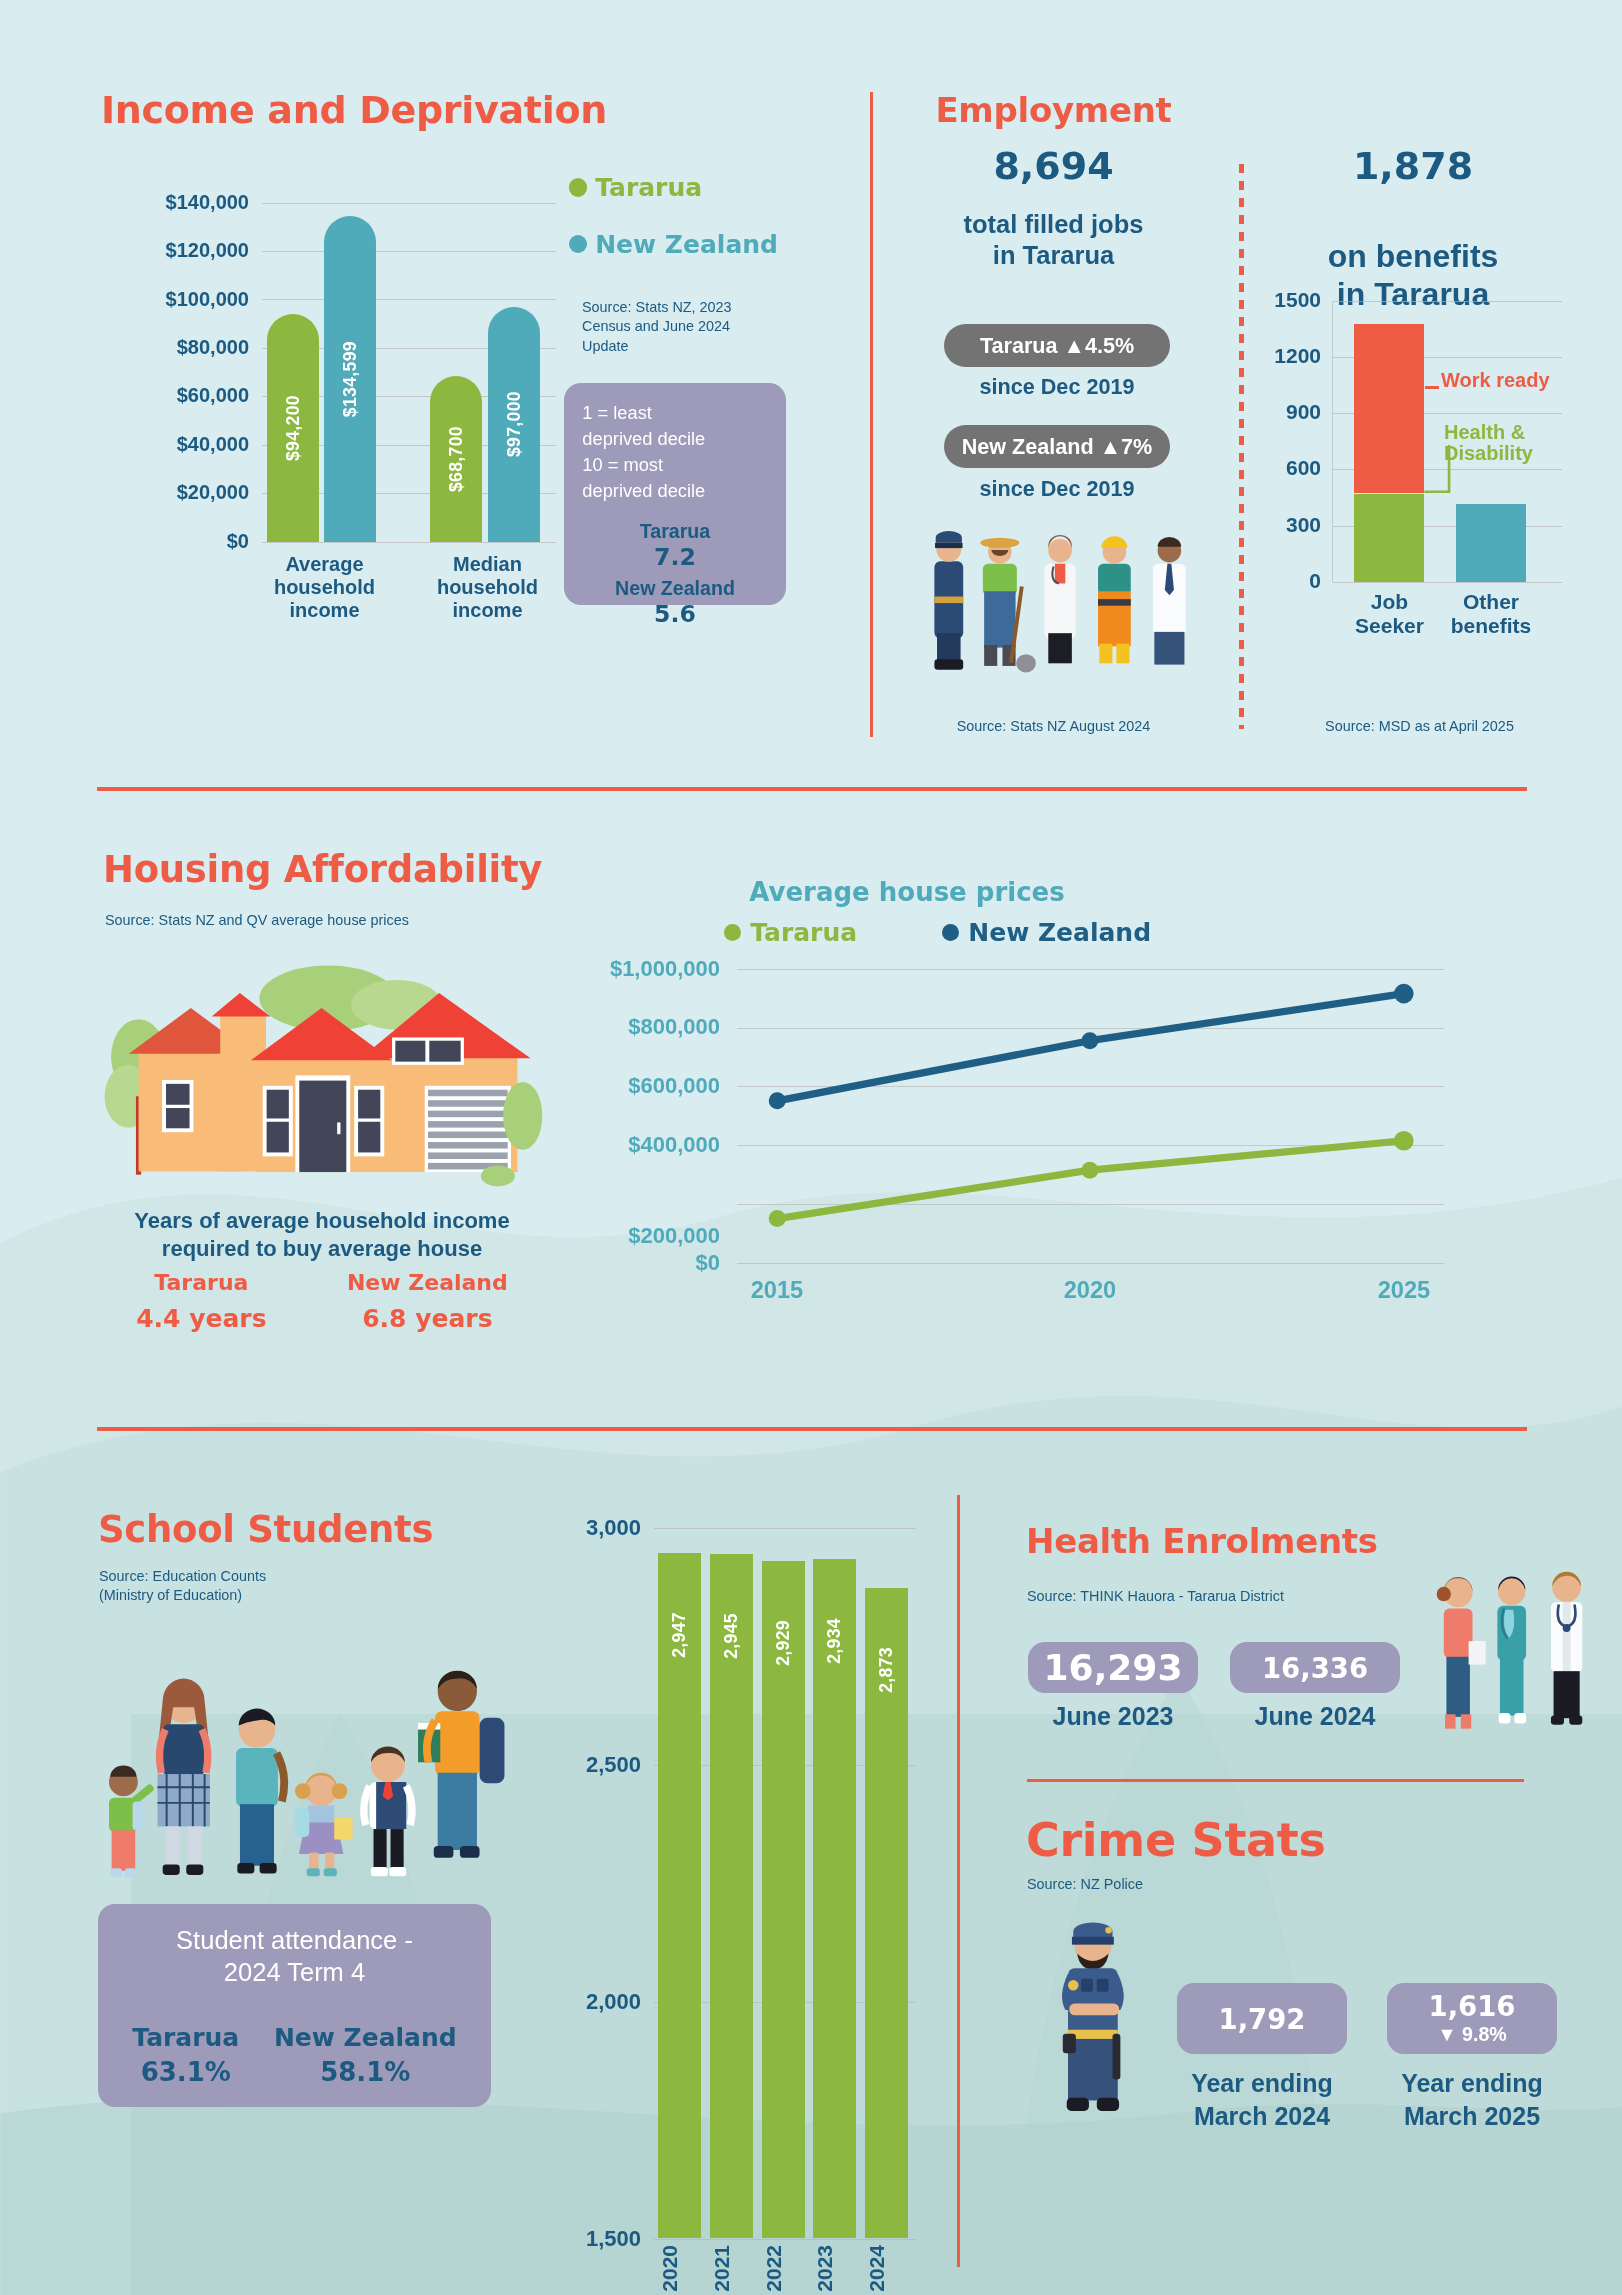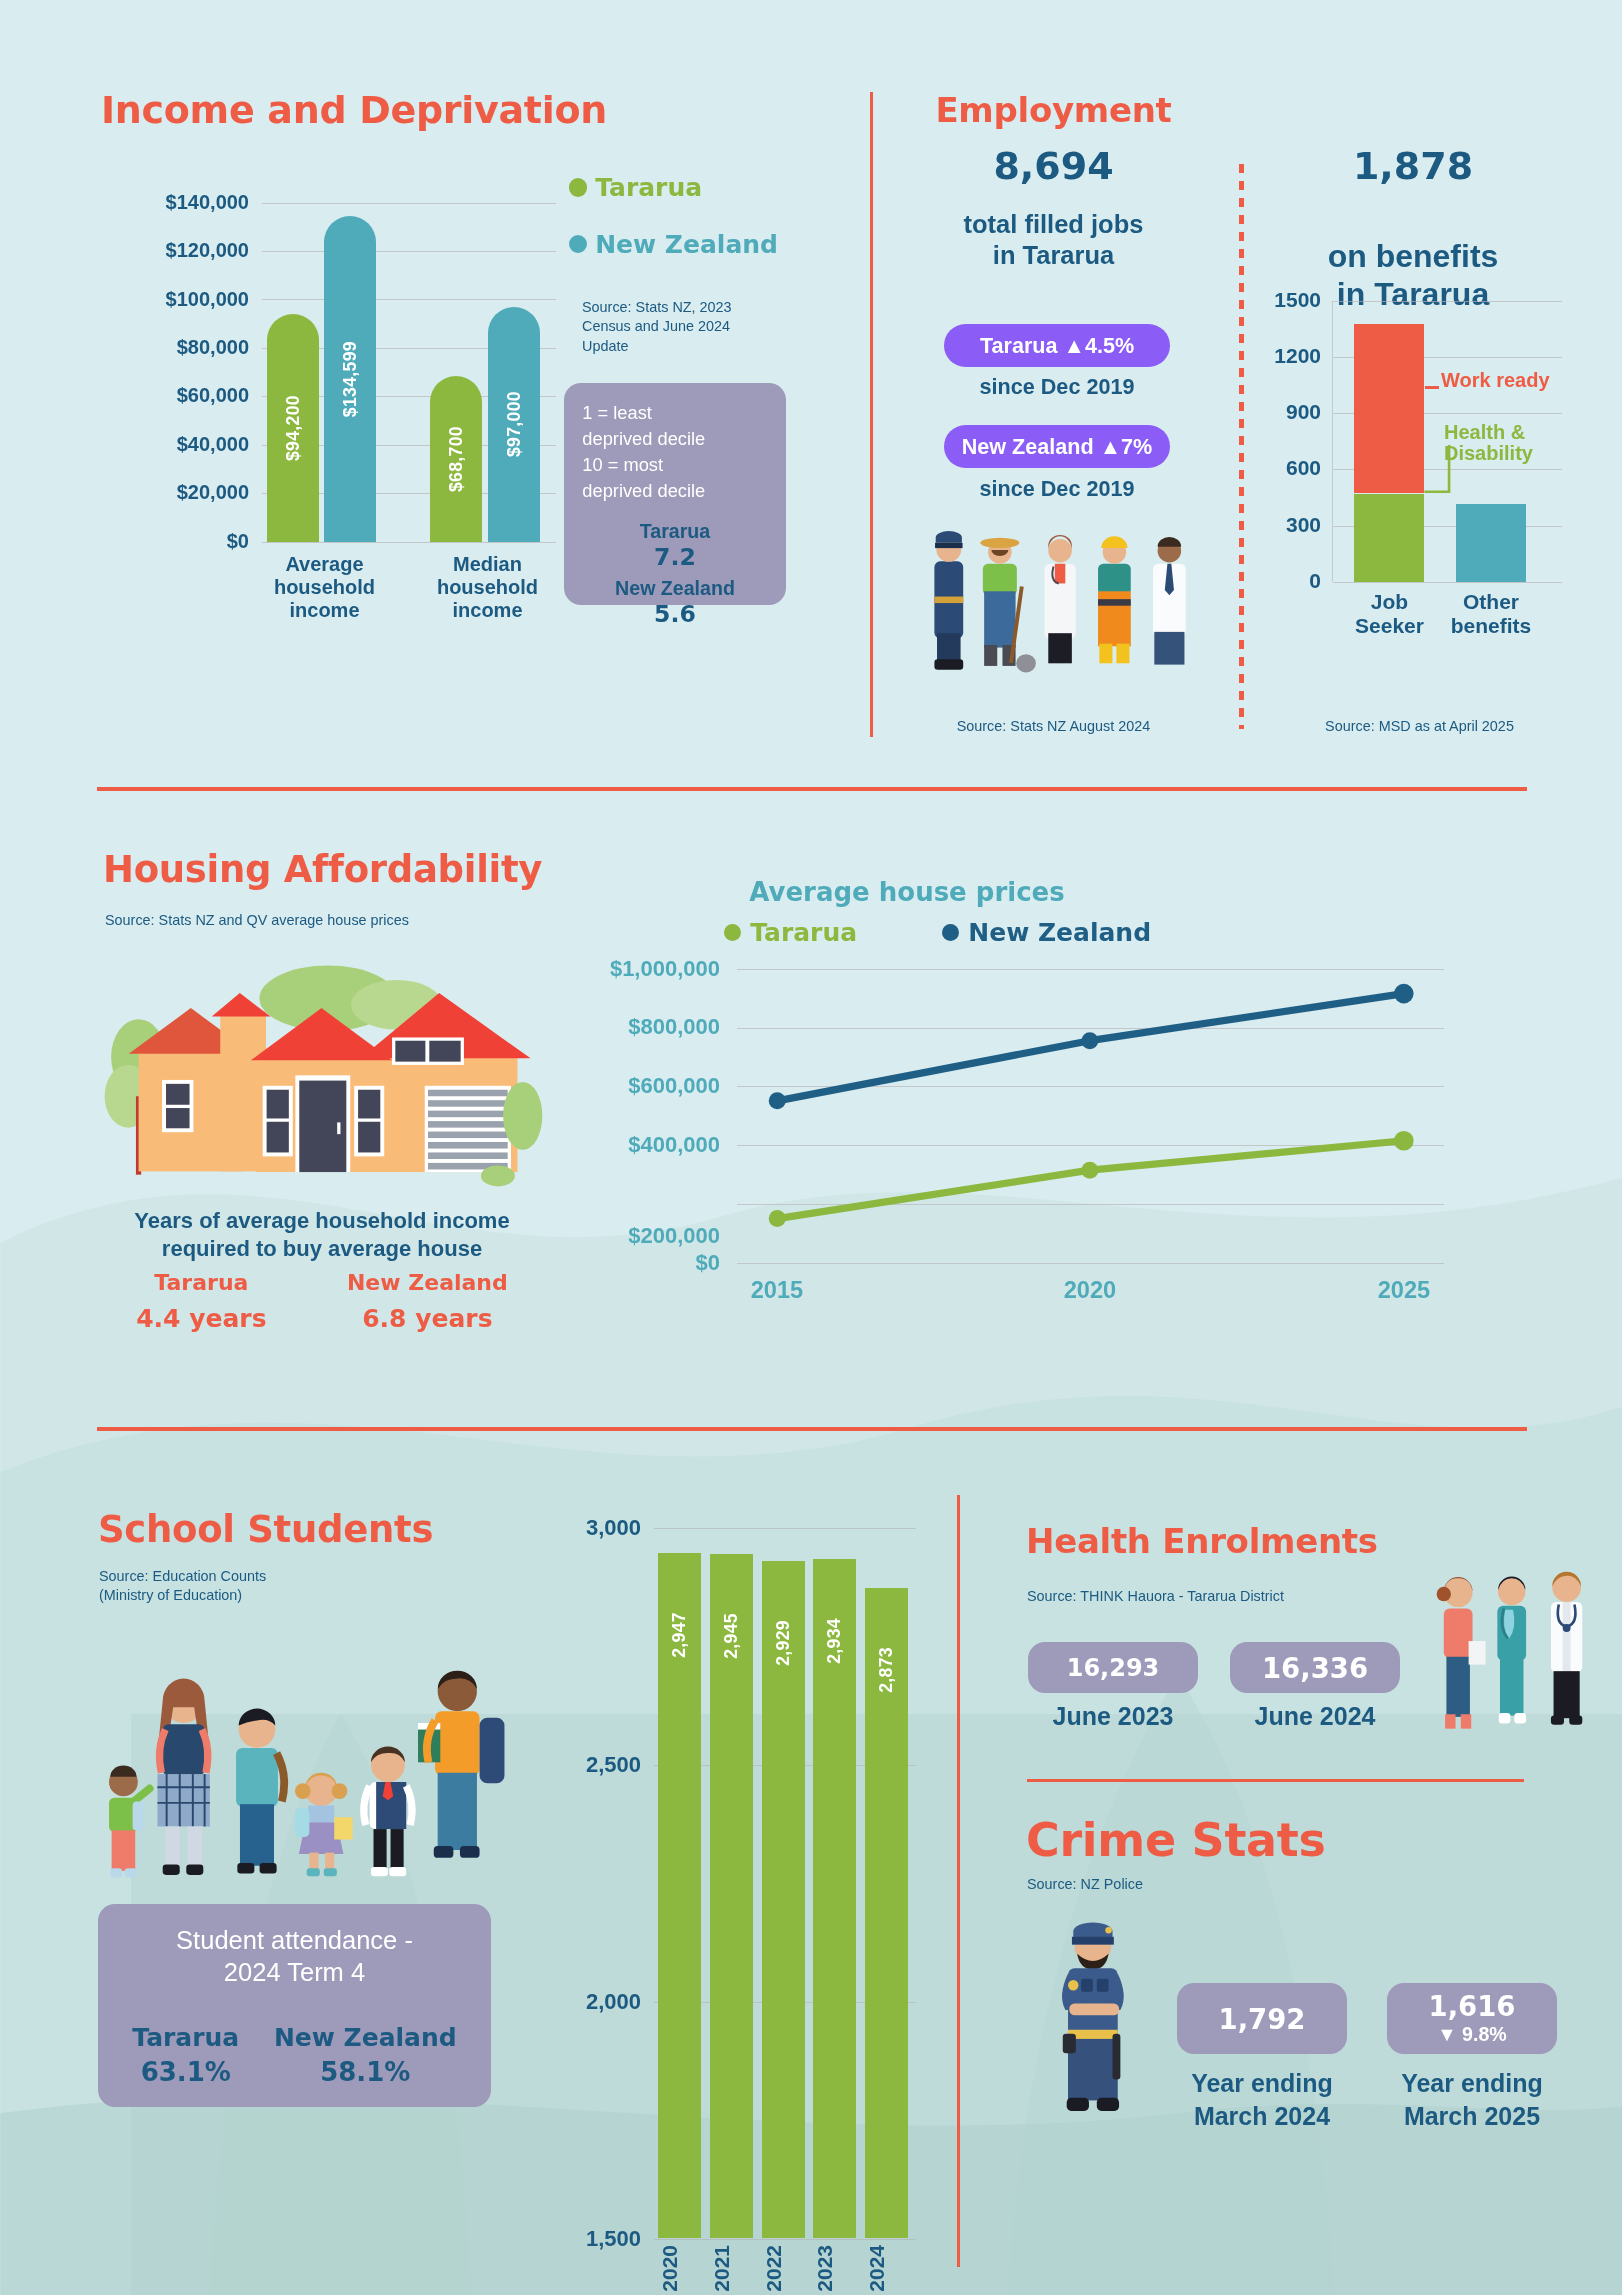--- a/index.html
+++ b/index.html
@@ -25,21 +25,21 @@
     color: #ef5c45;
     letter-spacing: -0.3px;
   }
   .src {
     font-size: 14.4px; color: #1c5a82; line-height: 1.35;
   }
   .purple-box {
     background: #9e9ab9; border-radius: 17px; color: #fff;
   }
   .pill {
-    background: #8b5cf6; border-radius: 26px; color: #fff;
+    background: #737373; border-radius: 26px; color: #fff;
     display: flex; align-items: center; justify-content: center;
     font-weight: bold;
   }
   .vdiv { position: absolute; width: 3.3px; background: #ef5c45; }
   .hdiv { position: absolute; height: 3.9px; background: #ef5c45; }
   .dotdiv {
     position: absolute; width: 5.2px;
     background-image: linear-gradient(#ef5c45 55%, rgba(0,0,0,0) 0%);
     background-position: left;
     background-size: 5.2px 17px;
@@ -546,21 +546,21 @@
 </div>
 
 <div class="vdiv" style="left:957px;top:1495px;height:772px;"></div>
 
 <div style="position:absolute;left:968px;top:1459px;width:654px;height:314px;">
 
   <div class="sec-title" style="position:absolute;left:58px;top:62px;font-size:34px;">Health Enrolments</div>
   <div class="src" style="position:absolute;left:59px;top:128px;width:419px;">Source: THINK Hauora - Tararua District</div>
 
   <div class="purple-box" style="position:absolute;left:60px;top:183px;width:170px;height:51px;display:flex;align-items:center;justify-content:center;">
-    <span style="font-size:24px;font-weight:bold;font-family:'DejaVu Sans',sans-serif;">16,293</span>
+    <span style="font-size:36px;font-weight:bold;font-family:'DejaVu Sans',sans-serif;">16,293</span>
   </div>
   <div class="navy" style="position:absolute;left:60px;top:243px;width:170px;text-align:center;font-size:25px;font-weight:bold;">June 2023</div>
 
   <div class="purple-box" style="position:absolute;left:262px;top:183px;width:170px;height:51px;display:flex;align-items:center;justify-content:center;">
     <span style="font-size:27.5px;font-weight:bold;font-family:'DejaVu Sans',sans-serif;">16,336</span>
   </div>
   <div class="navy" style="position:absolute;left:262px;top:243px;width:170px;text-align:center;font-size:25px;font-weight:bold;">June 2024</div>
 
   <svg style="position:absolute;left:452px;top:105px;" width="190" height="196" viewBox="0 0 290 300">
     <g>

